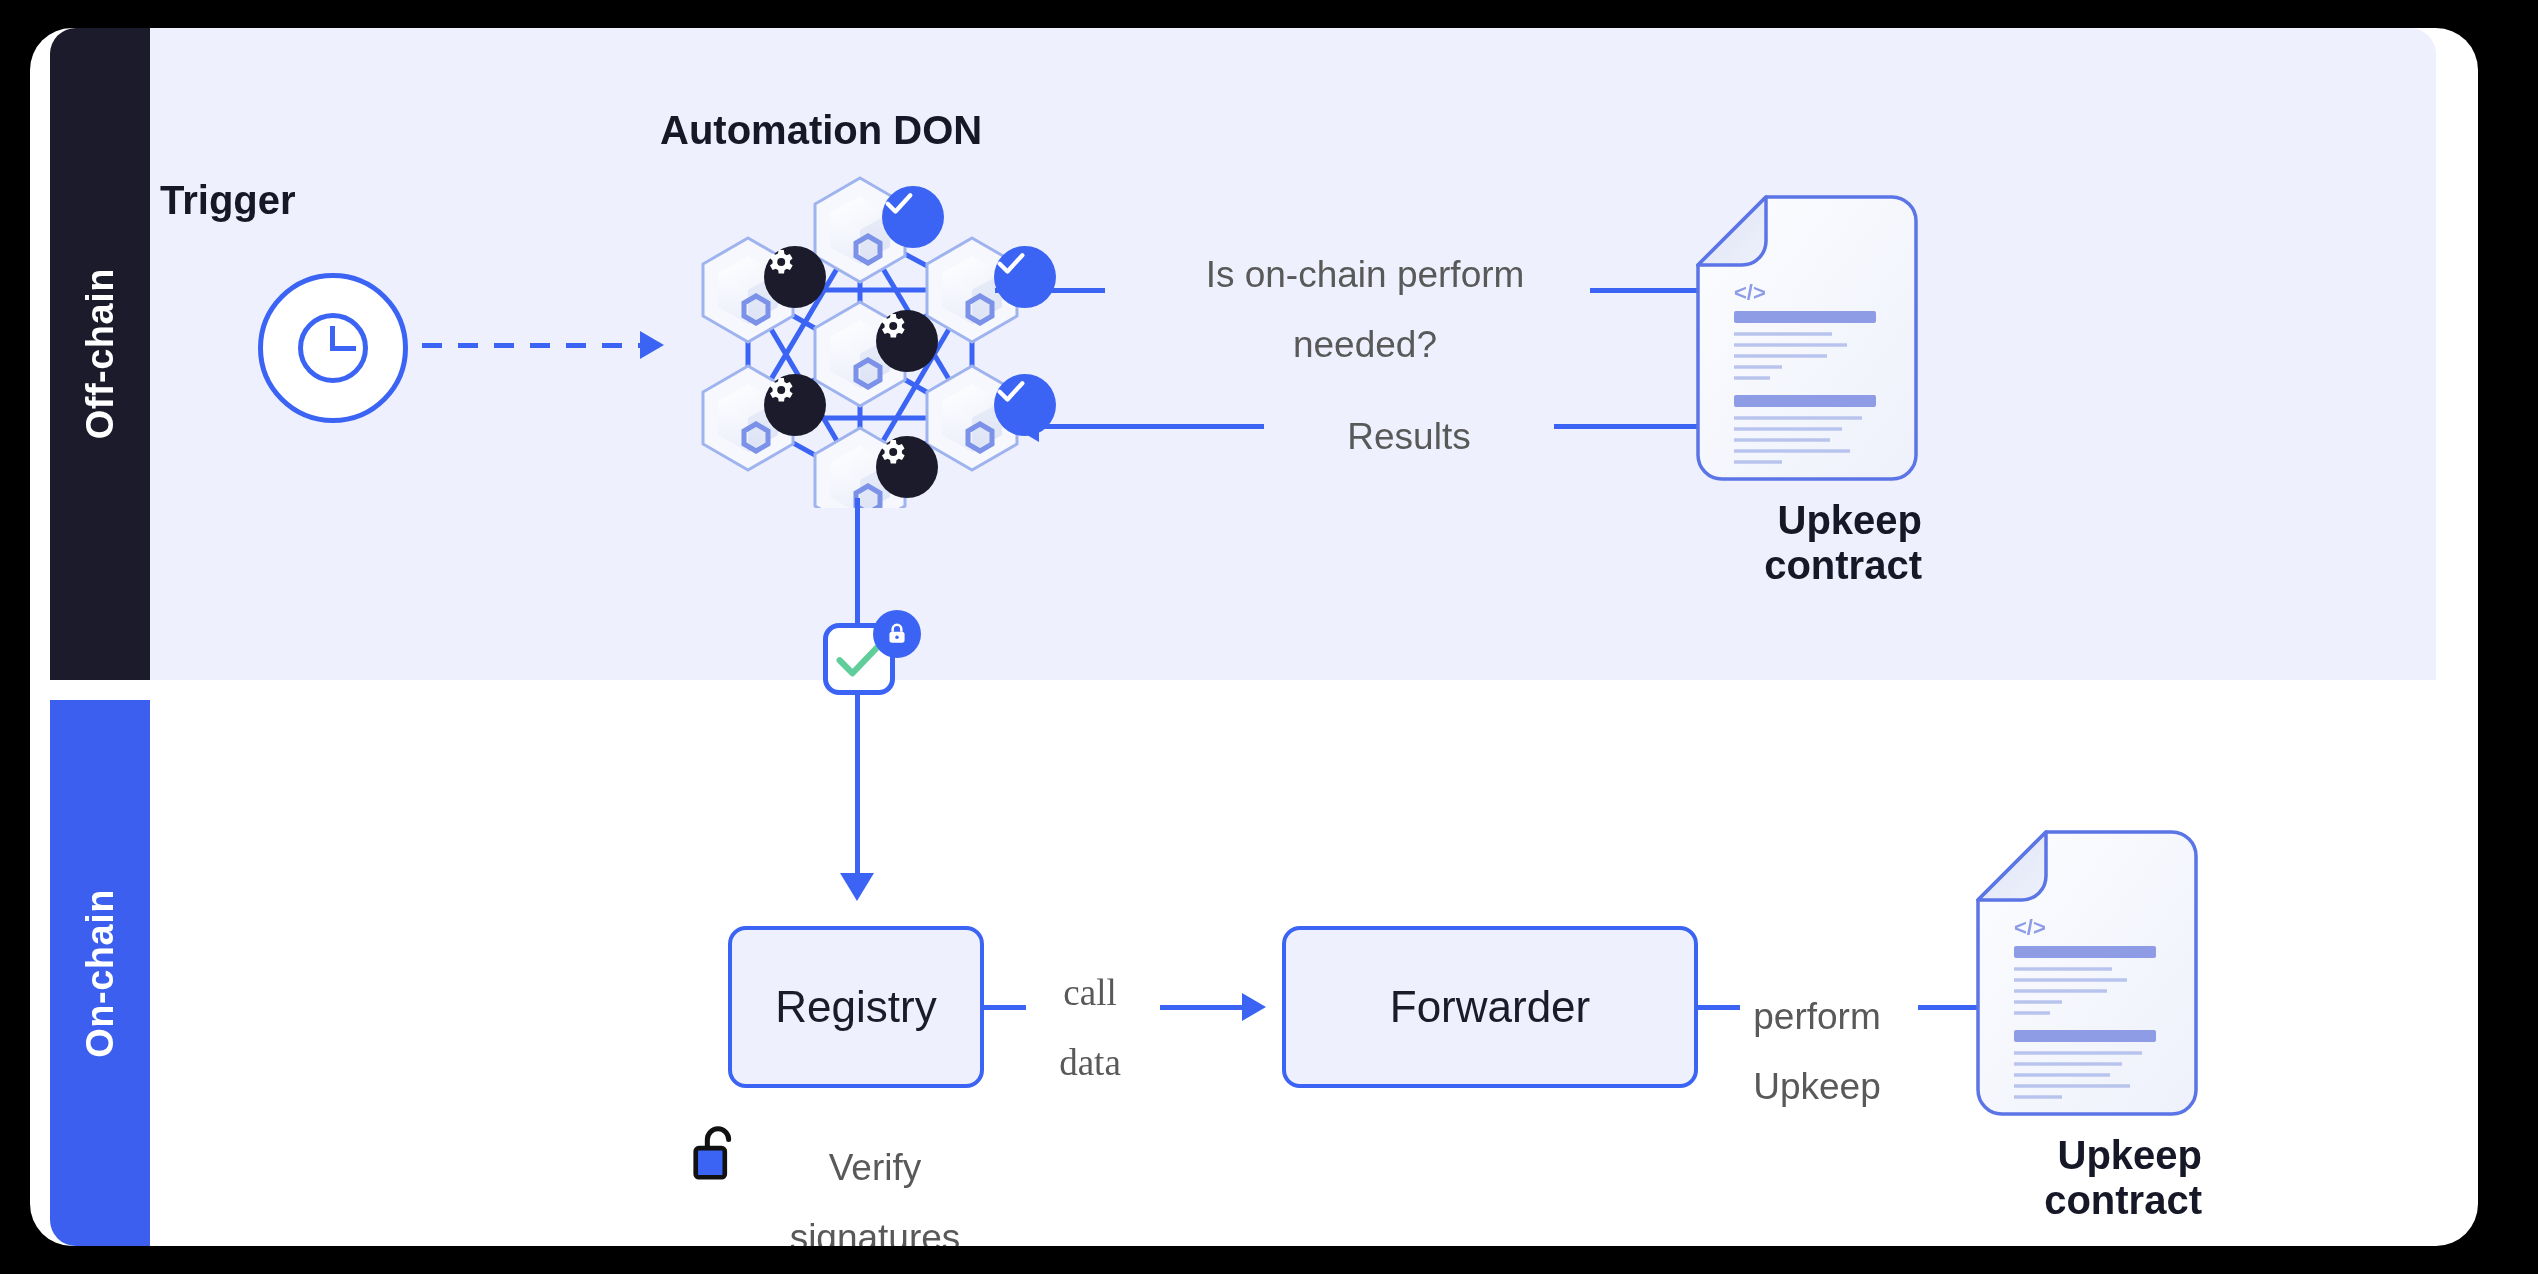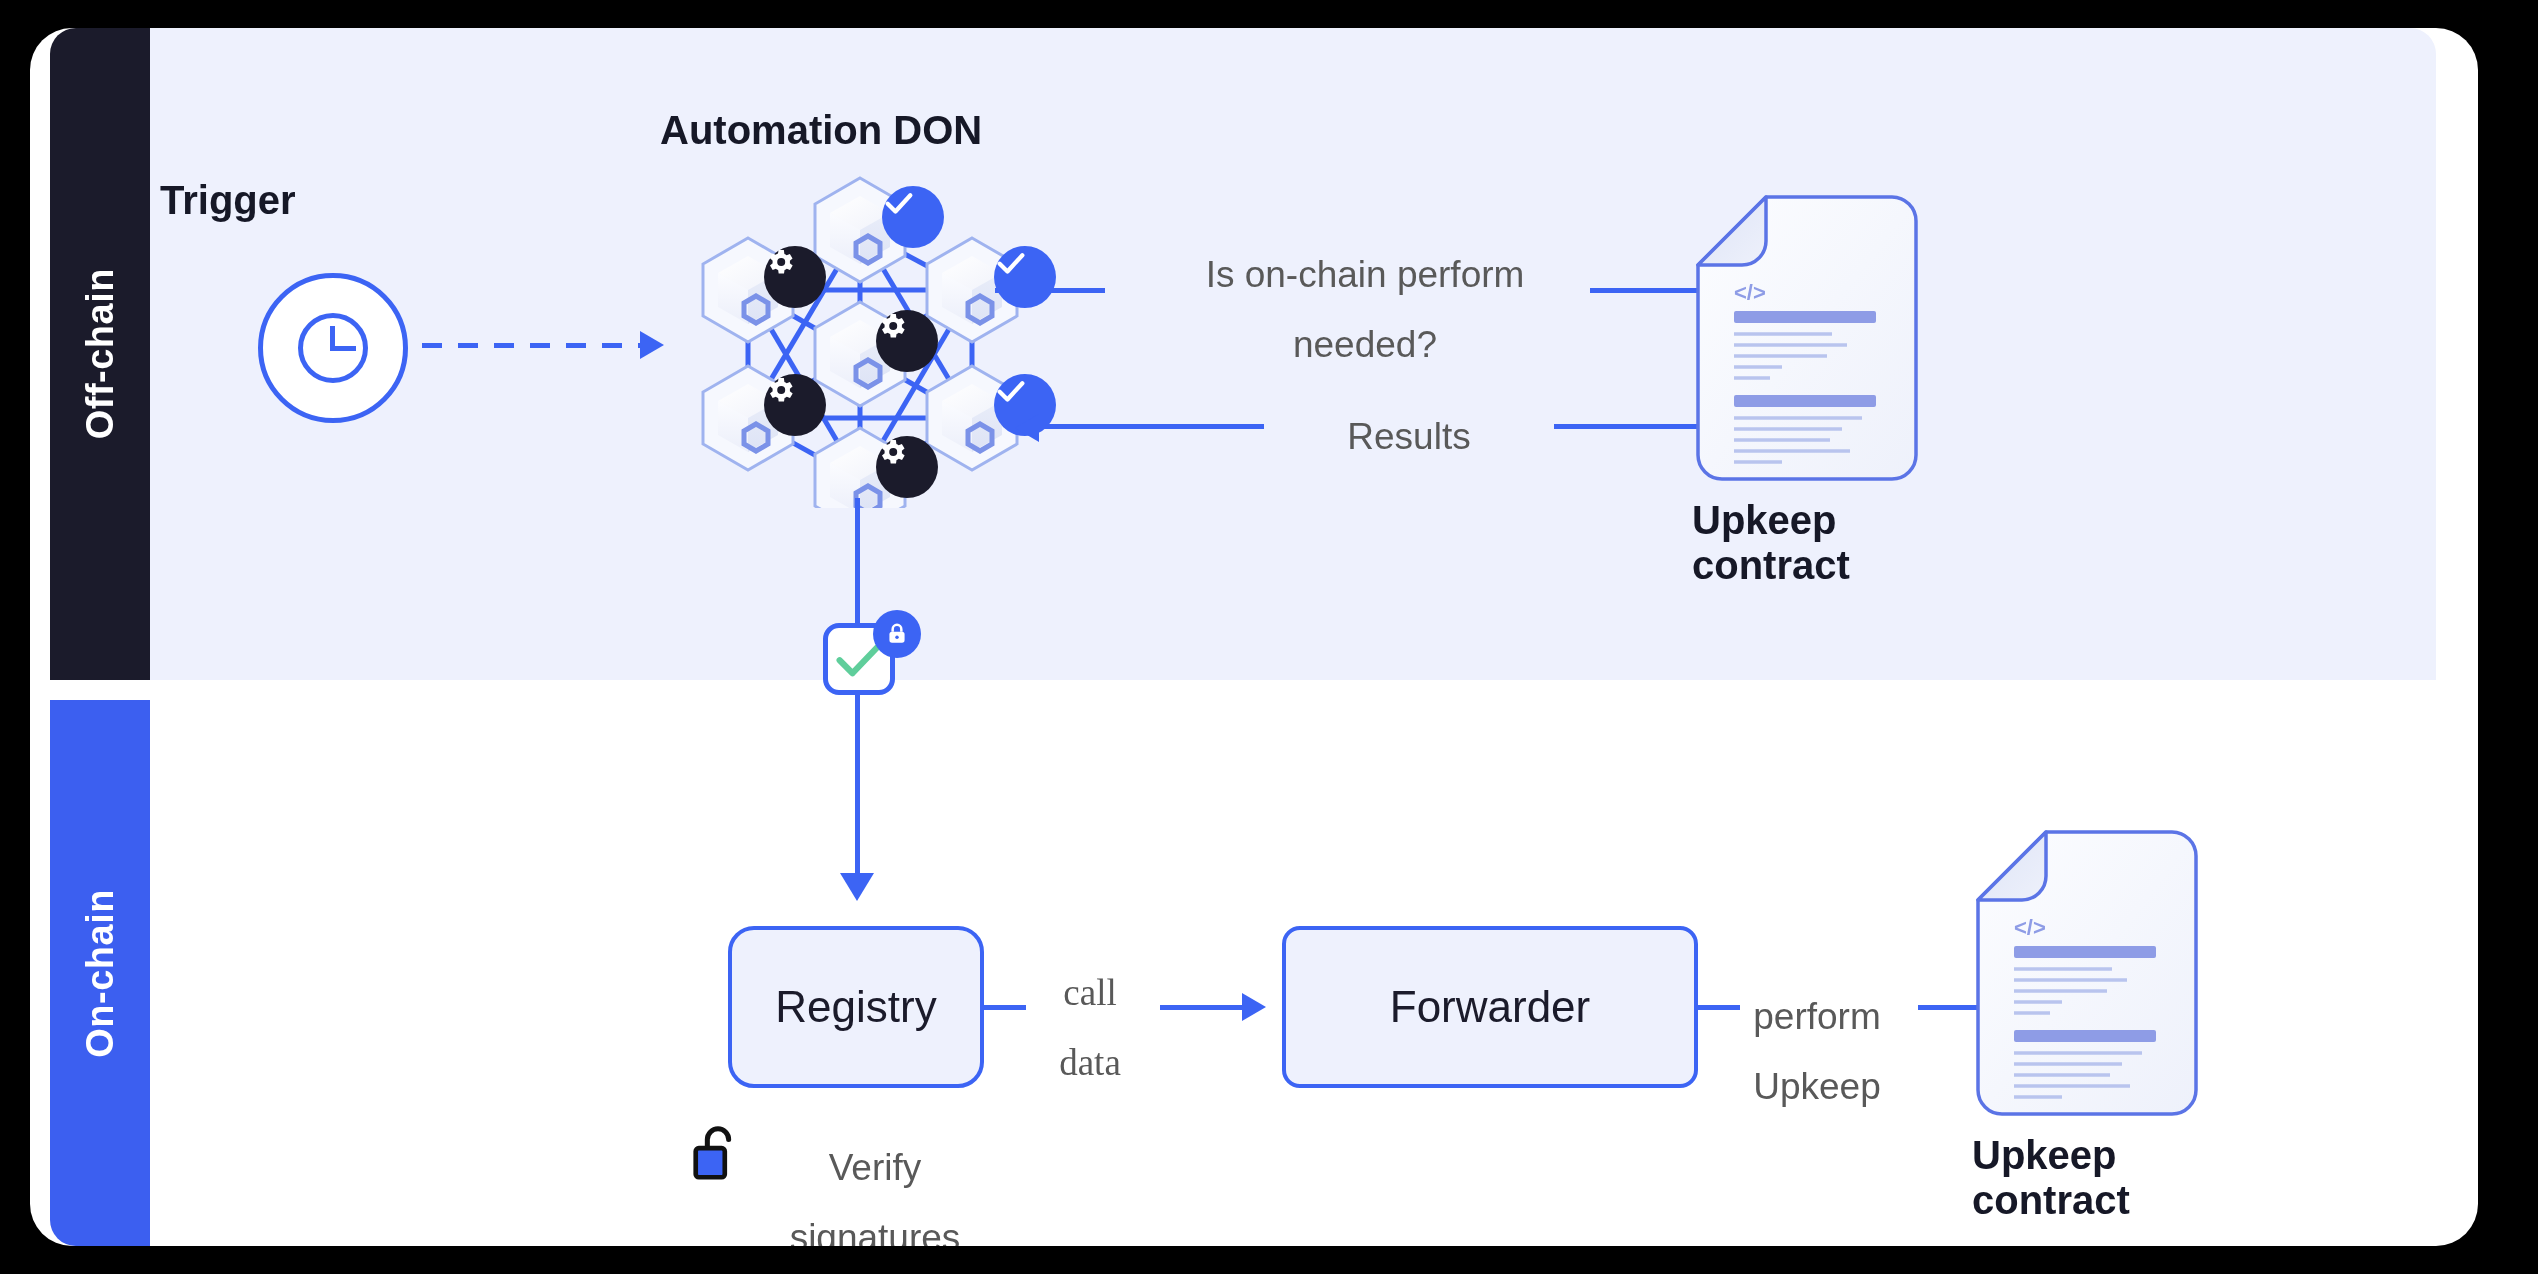--- a/index.html
+++ b/index.html
@@ -44,21 +44,21 @@
   .badge{position:absolute;border-radius:50%;display:flex;align-items:center;justify-content:center;}
   .badge-chk{background:#3c64f4;}
   .badge-gear{background:#1b1b2b;}
 
   
   .box{position:absolute;background:#eef1fd;border:4px solid #3c64f4;border-radius:18px;
        display:flex;align-items:center;justify-content:center;color:#1b1b2b;font-size:44px;box-sizing:border-box;}
 
   
   .doc{position:absolute;}
-  .doc-cap{position:absolute;font-weight:bold;color:#161827;font-size:40px;text-align:left;width:100%;}
+  .doc-cap{position:absolute;font-weight:bold;color:#161827;font-size:40px;text-align:right;width:100%;}
 
   
   .chip{position:absolute;background:#fff;border:5px solid #3c64f4;border-radius:16px;box-sizing:border-box;}
   .lockbadge{position:absolute;border-radius:50%;background:#3c64f4;display:flex;align-items:center;justify-content:center;}
 </style>
 </head>
 <body>
 
 <div id="root">
   <div class="card">
@@ -279,21 +279,21 @@
       </svg>
     </div>
     <div class="lockbadge" style="left:843px;top:582px;width:48px;height:48px;">
       <svg width="26" height="26" viewBox="0 0 24 24">
         <rect x="5" y="10" width="14" height="10" rx="2.4" fill="#fff"></rect>
         <path d="M8 10 V7.5 a4 4 0 0 1 8 0 V10" fill="none" stroke="#fff" stroke-width="2.3"></path>
         <circle cx="12" cy="15" r="1.6" fill="#3c64f4"></circle>
       </svg>
     </div>
 
-    <div class="box" style="left:698px;top:898px;width:256px;height:162px;border-radius:26px;">
+    <div class="box" style="left:698px;top:898px;width:256px;height:162px;">
       <span>Registry</span>
     </div>
 
     <div class="ln" style="left:954px;top:977px;width:42px;height:5px;"></div>
     <div class="lbl" style="left:1000px;top:930px;width:120px;font-family:Liberation Serif, serif;">call
 data</div>
     <div class="ln" style="left:1130px;top:977px;width:88px;height:5px;"></div>
     <div class="arw arw-r" style="left:1212px;top:965px;"></div>
 
     <div class="box" style="left:1252px;top:898px;width:416px;height:162px;">

